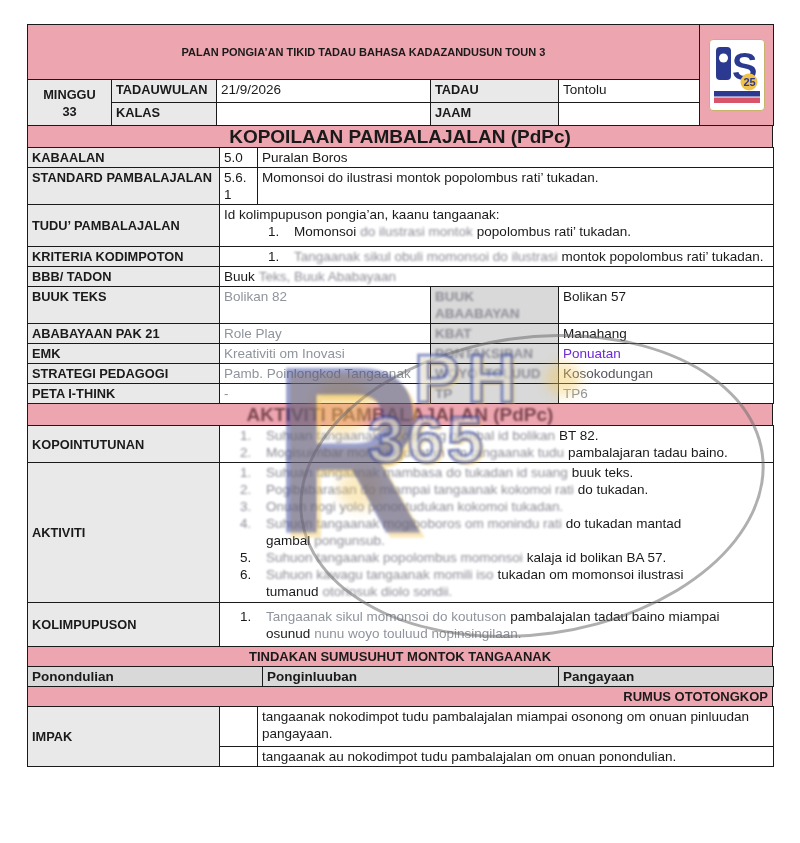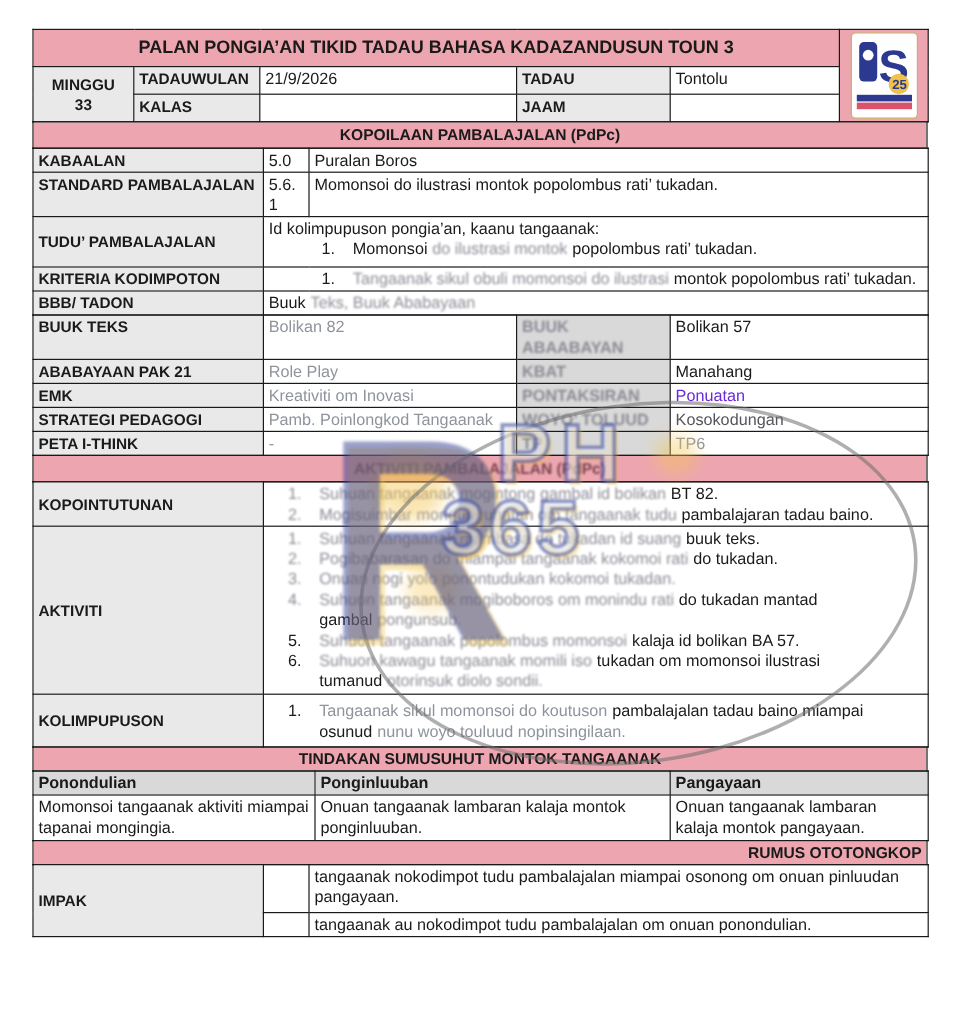--- a/index.html
+++ b/index.html
@@ -3,31 +3,31 @@
 <meta charset="utf-8">
 <style>
   html,body{margin:0;padding:0;width:800px;height:843px;background:#ffffff;overflow:hidden;}
   body{font-family:"Liberation Sans",sans-serif;color:#1a1a1a;position:relative;}
   .sheet{position:absolute;left:27px;top:25px;width:746px;}
   table{border-collapse:collapse;table-layout:fixed;width:746px;margin-top:-1px;}
   td{border:1px solid #1a1a1a;padding:1px 4px;vertical-align:top;font-size:13.5px;line-height:17px;overflow:hidden;word-wrap:break-word;}
   .lbl{background:#e9e9e9;font-weight:bold;font-size:12.8px;}
   .vmid{vertical-align:middle;}
   .ctr{text-align:center;}
-  .band td{background:#eda6b0;font-weight:bold;text-align:center;font-size:13px;padding:2px 15px;}
+  .band td{background:#eda6b0;font-weight:bold;text-align:center;font-size:19px;padding:2px 15px;}
   .colhdr{background:#d9d9d9;font-weight:bold;text-align:left;}
   .code{text-align:left;}
   .bl{color:#8d8d97;filter:blur(1.1px);}
   .bl-soft{color:#8f949c;filter:blur(0.6px);}
   .seg{margin-right:4px;}
   .li{display:flex;padding-left:16px;}
   .li .num{flex:none;width:20px;}
   .li .txt{flex:1;padding-left:6px;}
   .li-wide{padding-left:44px;}
-  .title-cell{font-size:15px;line-height:30px;padding:0;}
+  .title-cell{font-size:11px;line-height:30px;padding:12px;}
   .logo-cell{background:#eda6b0;vertical-align:middle;text-align:center;padding:2px;}
   .logo-box{display:inline-block;background:#ffffff;border:1px solid #c9b26a;border-radius:4px;padding:2px 1px;filter:blur(0.4px);}
   
   .wm{position:absolute;left:0;top:0;width:800px;height:843px;pointer-events:none;z-index:5;}
   .wm-ring{position:absolute;left:298px;top:336px;width:462px;height:294px;border:3px solid rgba(110,110,110,0.55);border-radius:50%;transform:rotate(-8deg);}
   .wm-r{position:absolute;left:272px;top:330px;font-size:240px;line-height:240px;font-weight:bold;color:rgba(43,57,144,0.48);text-shadow:5px 5px 0 rgba(240,194,75,0.40);transform:scaleX(0.88);transform-origin:left top;filter:blur(1.5px);}
   .wm-ph{position:absolute;left:414px;top:344px;font-size:68px;line-height:68px;font-weight:bold;letter-spacing:8px;color:rgba(222,228,244,0.50);-webkit-text-stroke:3px rgba(43,57,144,0.50);text-shadow:3px 3px 0 rgba(240,194,75,0.35);filter:blur(1px);}
   .wm-365{position:absolute;left:368px;top:408px;font-size:64px;line-height:64px;font-weight:bold;letter-spacing:4px;color:rgba(222,228,244,0.50);-webkit-text-stroke:3px rgba(43,57,144,0.50);text-shadow:3px 3px 0 rgba(240,194,75,0.35);filter:blur(1px);}
   .wm-blob{position:absolute;border-radius:50%;filter:blur(6px);}
   .blob1{left:312px;top:378px;width:60px;height:56px;background:rgba(243,197,80,0.45);}
@@ -255,25 +255,20 @@
         <col style="width:235px">
         <col style="width:296px">
         <col style="width:215px">
       </colgroup>
     <tbody>
         <tr style="height:18px;">
       <td class="colhdr">Ponondulian</td>
       <td class="colhdr">Ponginluuban</td>
       <td class="colhdr">Pangayaan</td>
     </tr>
-    <tr style="height:38px;">
-      <td>Momonsoi tangaanak aktiviti miampai tapanai mongingia.</td>
-      <td>Onuan tangaanak lambaran kalaja montok ponginluuban.</td>
-      <td>Onuan tangaanak lambaran kalaja montok pangayaan.</td>
-    </tr>
   </tbody>
     </table>
 
   <table class="band">
     <tbody>
         <tr>
           <td style="font-size:13px;padding:1px 4px;text-align:right;">RUMUS OTOTONGKOP</td>
         </tr>
   </tbody>
     </table>

